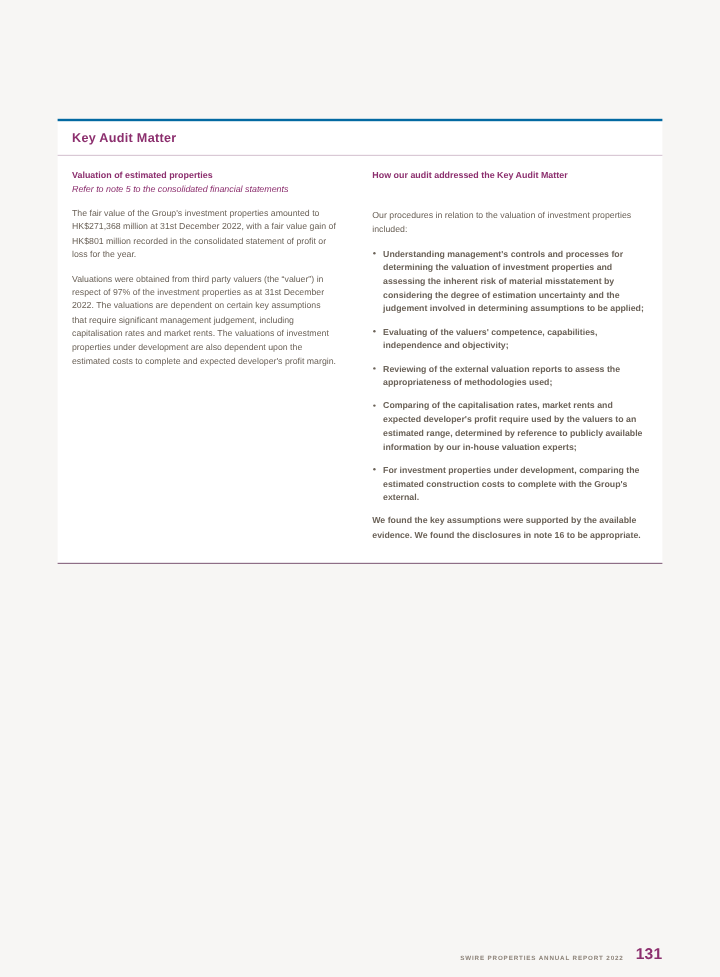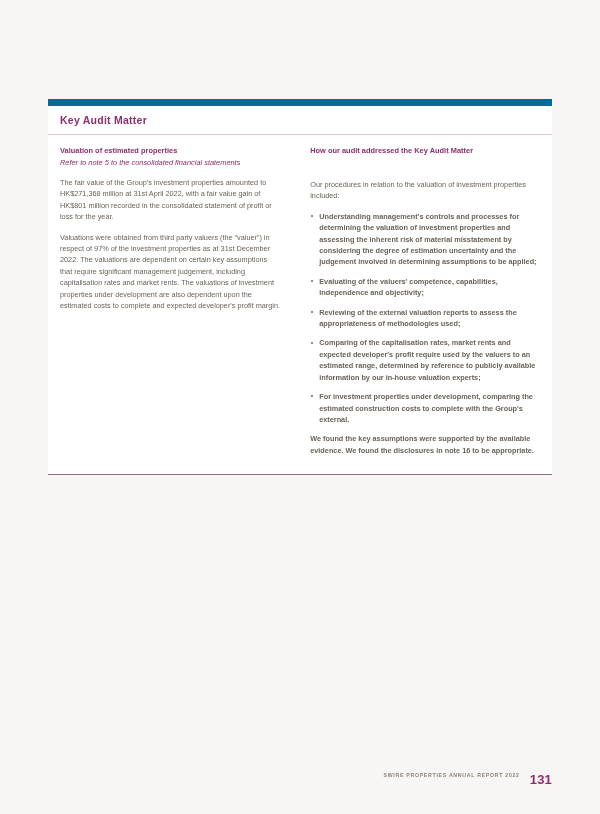--- a/index.html
+++ b/index.html
@@ -22,21 +22,21 @@
     background: #f7f6f4;
   }
 
   
   .kam-panel {
     position: absolute;
     left: 48px;
     top: 99px;
     width: 504px;
     background: #ffffff;
-    border-top: 7px solid #0369a1;
+    border-top: 2px solid #0369a1;
     border-bottom: 1px solid #8e6e86;
     box-sizing: border-box;
   }
 
   .kam-title-row {
     padding: 7px 12px 7px 12px;
     border-bottom: 1px solid #d9c9d5;
   }
 
   .kam-title {
@@ -128,23 +128,23 @@
 
   .post-bullets {
     margin-top: 9px;
     font-weight: bold;
   }
 
   
   .footer {
     position: absolute;
     right: 48px;
-    bottom: 27px;
+    bottom: 12px;
     display: flex;
-    align-items: flex-start;
+    align-items: flex-end;
     justify-content: flex-end;
   }
   .footer-text {
     color: #8c8278;
     font-size: 5.2px;
     letter-spacing: 0.72px;
     font-weight: bold;
     text-transform: uppercase;
     margin-right: 10px;
   }
@@ -165,21 +165,21 @@
     <div class="kam-title-row">
       <h1 class="kam-title">Key Audit Matter</h1>
     </div>
 
     <div class="kam-body">
 
       <div class="col col-left">
         <h2 class="col-heading">Valuation of estimated properties</h2>
         <div class="col-subheading">Refer to note 5 to the consolidated financial statements</div>
 
-        <p class="body-text">The fair value of the Group's investment properties amounted to HK$271,368 million at 31st April 2022, with a fair value gain of HK$801 million recorded in the consolidated statement of profit or loss for the year.</p>
+        <p class="body-text">The fair value of the Group's investment properties amounted to HK$271,368 million at 31st December 2022, with a fair value gain of HK$801 million recorded in the consolidated statement of profit or loss for the year.</p>
         <p class="body-text">Valuations were obtained from third party valuers (the “valuer”) in respect of 97% of the investment properties as at 31st December 2022. The valuations are dependent on certain key assumptions that require significant management judgement, including capitalisation rates and market rents. The valuations of investment properties under development are also dependent upon the estimated costs to complete and expected developer's profit margin.</p>
       </div>
 
       <div class="col col-right">
         <h2 class="col-heading">How our audit addressed the Key Audit Matter</h2>
         <div class="spacer-heading"></div>
 
         <p class="body-text">Our procedures in relation to the valuation of investment properties included:</p>
 
         <ul class="bullets">

